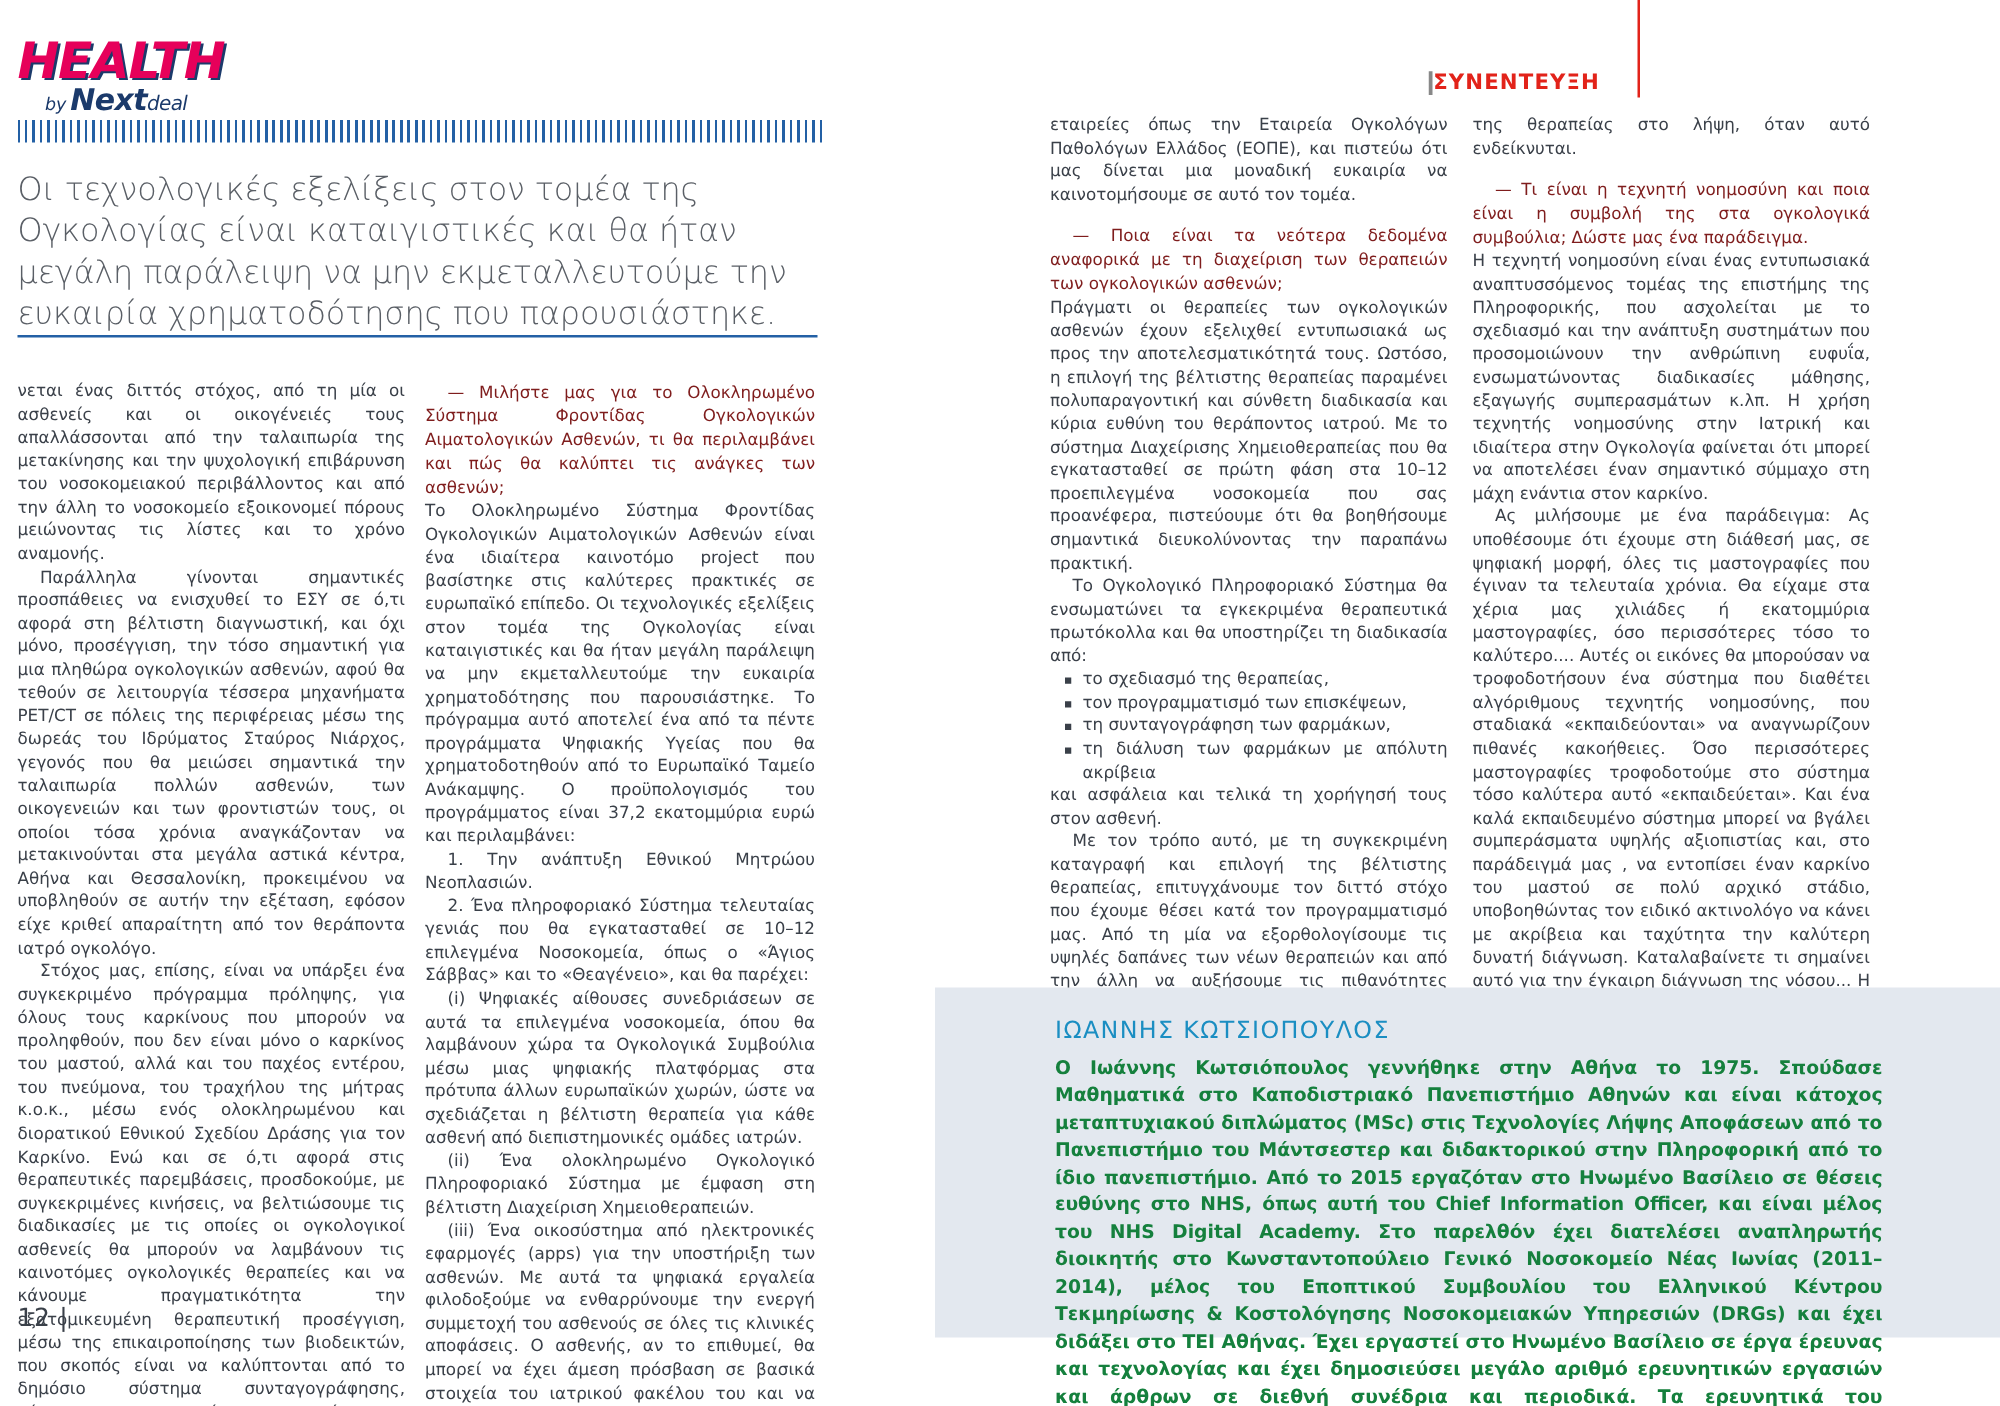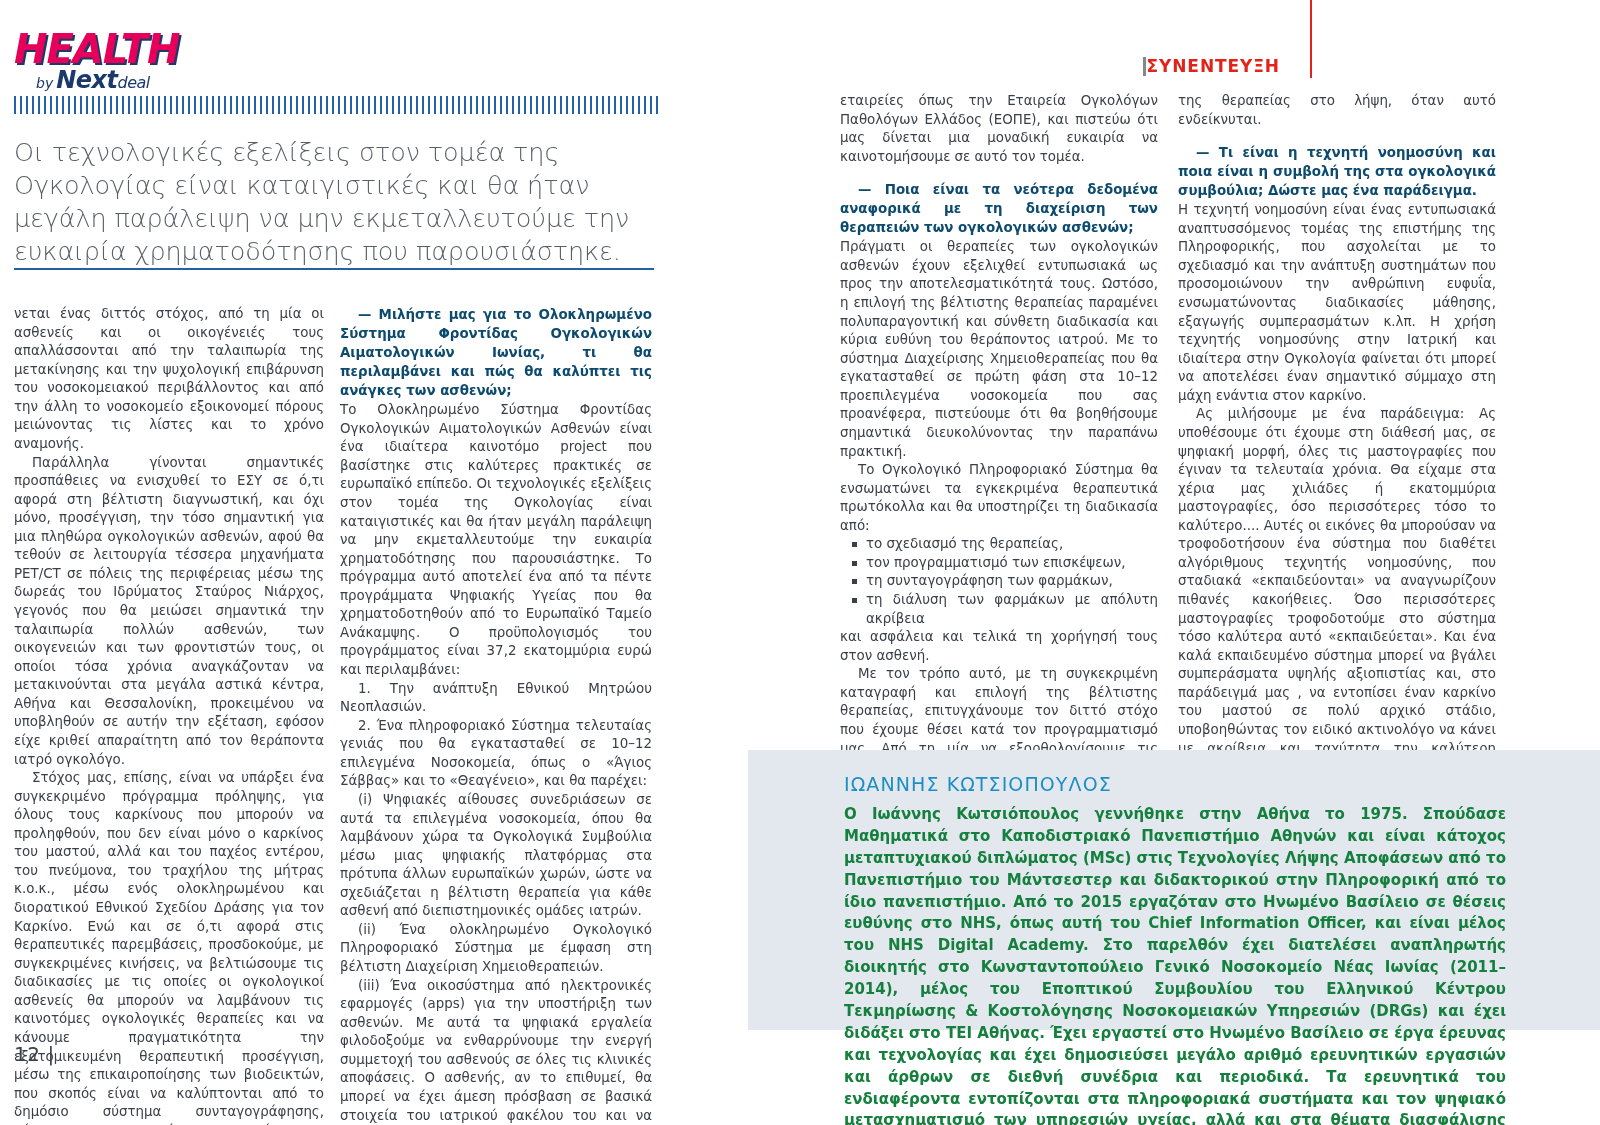--- a/index.html
+++ b/index.html
@@ -160,22 +160,22 @@
   .col p.bullet::before {
     content: "";
     position: absolute;
     left: 12px;
     top: 7px;
     width: 5px;
     height: 5px;
     background: #3a4049;
   }
   .q {
-    color: #0c4a6e;
-    font-weight: bold;
+    color: #7f1d1d;
+    font-weight: normal;
     text-align: justify;
     text-indent: 0;
     line-height: 1.42;
     margin: 0 0 1px 0 !important;
   }
   .spacer { height: 14px; }
 
   #col1 { left: 14px;   top: 305px; width: 310px; }
   #col2 { left: 340px;  top: 305px; width: 312px; }
   #col3 { left: 840px;  top: 92px;  width: 318px; }
@@ -187,21 +187,21 @@
     height: 9px;
     background: #e2231a;
     margin-left: 5px;
     vertical-align: baseline;
   }
 
   
   .biobox {
     position: absolute;
     left: 748px;
-    top: 750px;
+    top: 790px;
     width: 852px;
     height: 280px;
     background: #e3e8ef;
   }
   .bio-inner {
     padding: 23px 94px 0 96px;
   }
   .bio-title {
     color: #1b8ec2;
     font-size: 19px;
@@ -257,21 +257,21 @@
   <div class="deck-rule"></div>
 
   <div class="col" id="col1">
     <p class="noindent">νεται ένας διττός στόχος, από τη μία οι ασθενείς και οι οικογένειές τους απαλλάσσονται από την ταλαιπωρία της μετακίνησης και την ψυχολογική επιβάρυνση του νοσοκομειακού περιβάλλοντος και από την άλλη το νοσοκομείο εξοικονομεί πόρους μειώνοντας τις λίστες και το χρόνο αναμονής.</p>
     <p>Παράλληλα γίνονται σημαντικές προσπάθειες να ενισχυθεί το ΕΣΥ σε ό,τι αφορά στη βέλτιστη διαγνωστική, και όχι μόνο, προσέγγιση, την τόσο σημαντική για μια πληθώρα ογκολογικών ασθενών, αφού θα τεθούν σε λειτουργία τέσσερα μηχανήματα PET/CT σε πόλεις της περιφέρειας μέσω της δωρεάς του Ιδρύματος Σταύρος Νιάρχος, γεγονός που θα μειώσει σημαντικά την ταλαιπωρία πολλών ασθενών, των οικογενειών και των φροντιστών τους, οι οποίοι τόσα χρόνια αναγκάζονταν να μετακινούνται στα μεγάλα αστικά κέντρα, Αθήνα και Θεσσαλονίκη, προκειμένου να υποβληθούν σε αυτήν την εξέταση, εφόσον είχε κριθεί απαραίτητη από τον θεράποντα ιατρό ογκολόγο.</p>
     <p>Στόχος μας, επίσης, είναι να υπάρξει ένα συγκεκριμένο πρόγραμμα πρόληψης, για όλους τους καρκίνους που μπορούν να προληφθούν, που δεν είναι μόνο ο καρκίνος του μαστού, αλλά και του παχέος εντέρου, του πνεύμονα, του τραχήλου της μήτρας κ.ο.κ., μέσω ενός ολοκληρωμένου και διορατικού Εθνικού Σχεδίου Δράσης για τον Καρκίνο. Ενώ και σε ό,τι αφορά στις θεραπευτικές παρεμβάσεις, προσδοκούμε, με συγκεκριμένες κινήσεις, να βελτιώσουμε τις διαδικασίες με τις οποίες οι ογκολογικοί ασθενείς θα μπορούν να λαμβάνουν τις καινοτόμες ογκολογικές θεραπείες και να κάνουμε πραγματικότητα την εξατομικευμένη θεραπευτική προσέγγιση, μέσω της επικαιροποίησης των βιοδεικτών, που σκοπός είναι να καλύπτονται από το δημόσιο σύστημα συνταγογράφησης, κάνοντας πραγματικότητα την ίση και ισότιμη πρόσβαση όλων σε όλα.</p>
 
   </div>
 
   <div class="col" id="col2">
-    <p class="q">— Μιλήστε μας για το Ολοκληρωμένο Σύστημα Φροντίδας Ογκολογικών Αιματολογικών Ιωνίας, τι θα περιλαμβάνει και πώς θα καλύπτει τις ανάγκες των ασθενών;</p>
+    <p class="q">— Μιλήστε μας για το Ολοκληρωμένο Σύστημα Φροντίδας Ογκολογικών Αιματολογικών Ασθενών, τι θα περιλαμβάνει και πώς θα καλύπτει τις ανάγκες των ασθενών;</p>
     <p class="noindent">Το Ολοκληρωμένο Σύστημα Φροντίδας Ογκολογικών Αιματολογικών Ασθενών είναι ένα ιδιαίτερα καινοτόμο project που βασίστηκε στις καλύτερες πρακτικές σε ευρωπαϊκό επίπεδο. Οι τεχνολογικές εξελίξεις στον τομέα της Ογκολογίας είναι καταιγιστικές και θα ήταν μεγάλη παράλειψη να μην εκμεταλλευτούμε την ευκαιρία χρηματοδότησης που παρουσιάστηκε. Το πρόγραμμα αυτό αποτελεί ένα από τα πέντε προγράμματα Ψηφιακής Υγείας που θα χρηματοδοτηθούν από το Ευρωπαϊκό Ταμείο Ανάκαμψης. Ο προϋπολογισμός του προγράμματος είναι 37,2 εκατομμύρια ευρώ και περιλαμβάνει:</p>
     <p>1. Την ανάπτυξη Εθνικού Μητρώου Νεοπλασιών.</p>
     <p>2. Ένα πληροφοριακό Σύστημα τελευταίας γενιάς που θα εγκατασταθεί σε 10–12 επιλεγμένα Νοσοκομεία, όπως ο «Άγιος Σάββας» και το «Θεαγένειο», και θα παρέχει:</p>
     <p>(i) Ψηφιακές αίθουσες συνεδριάσεων σε αυτά τα επιλεγμένα νοσοκομεία, όπου θα λαμβάνουν χώρα τα Ογκολογικά Συμβούλια μέσω μιας ψηφιακής πλατφόρμας στα πρότυπα άλλων ευρωπαϊκών χωρών, ώστε να σχεδιάζεται η βέλτιστη θεραπεία για κάθε ασθενή από διεπιστημονικές ομάδες ιατρών.</p>
     <p>(ii) Ένα ολοκληρωμένο Ογκολογικό Πληροφοριακό Σύστημα με έμφαση στη βέλτιστη Διαχείριση Χημειοθεραπειών.</p>
     <p>(iii) Ένα οικοσύστημα από ηλεκτρονικές εφαρμογές (apps) για την υποστήριξη των ασθενών. Με αυτά τα ψηφιακά εργαλεία φιλοδοξούμε να ενθαρρύνουμε την ενεργή συμμετοχή του ασθενούς σε όλες τις κλινικές αποφάσεις. Ο ασθενής, αν το επιθυμεί, θα μπορεί να έχει άμεση πρόσβαση σε βασικά στοιχεία του ιατρικού φακέλου του και να επικοινωνεί εύκολα με τον γιατρό του, αλλά και να ενημερώνεται όπως πρέπει σε κάθε στάδιο της νόσου. Θέλουμε να σχεδιάσουμε αυτά τα εργαλεία με τις ενώσεις (ή συλλόγους) των ασθενών, με τους επαγγελματίες υγείας, αλλά και τις επιστημονικές</p>
   </div>
 
   <div class="col" id="col3">
     <p class="noindent">εταιρείες όπως την Εταιρεία Ογκολόγων Παθολόγων Ελλάδος (ΕΟΠΕ), και πιστεύω ότι μας δίνεται μια μοναδική ευκαιρία να καινοτομήσουμε σε αυτό τον τομέα.</p>

